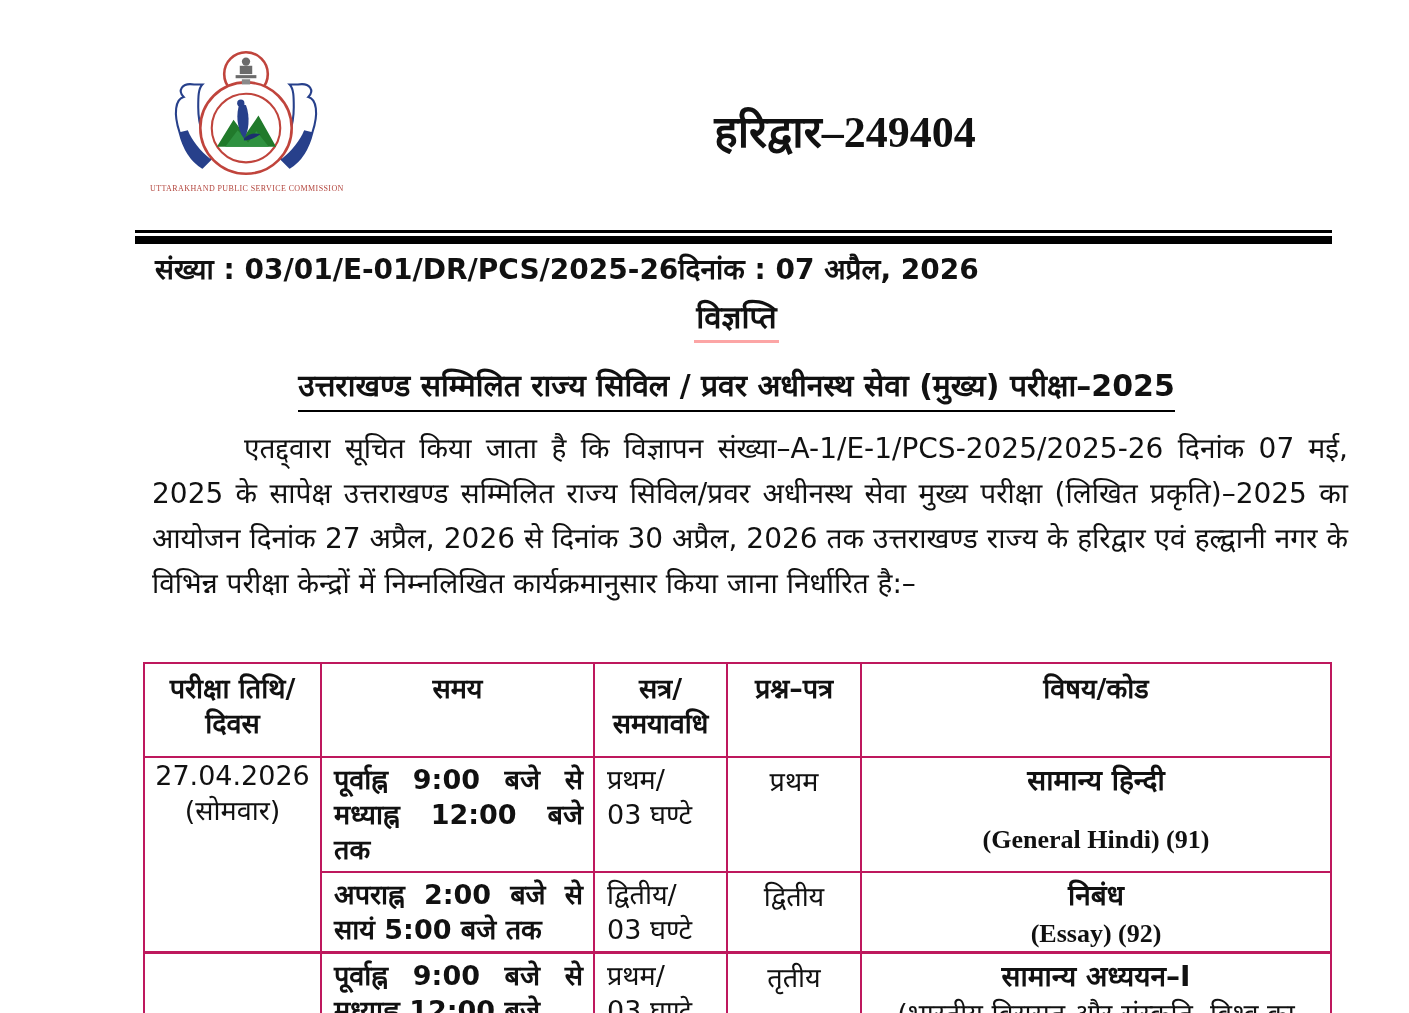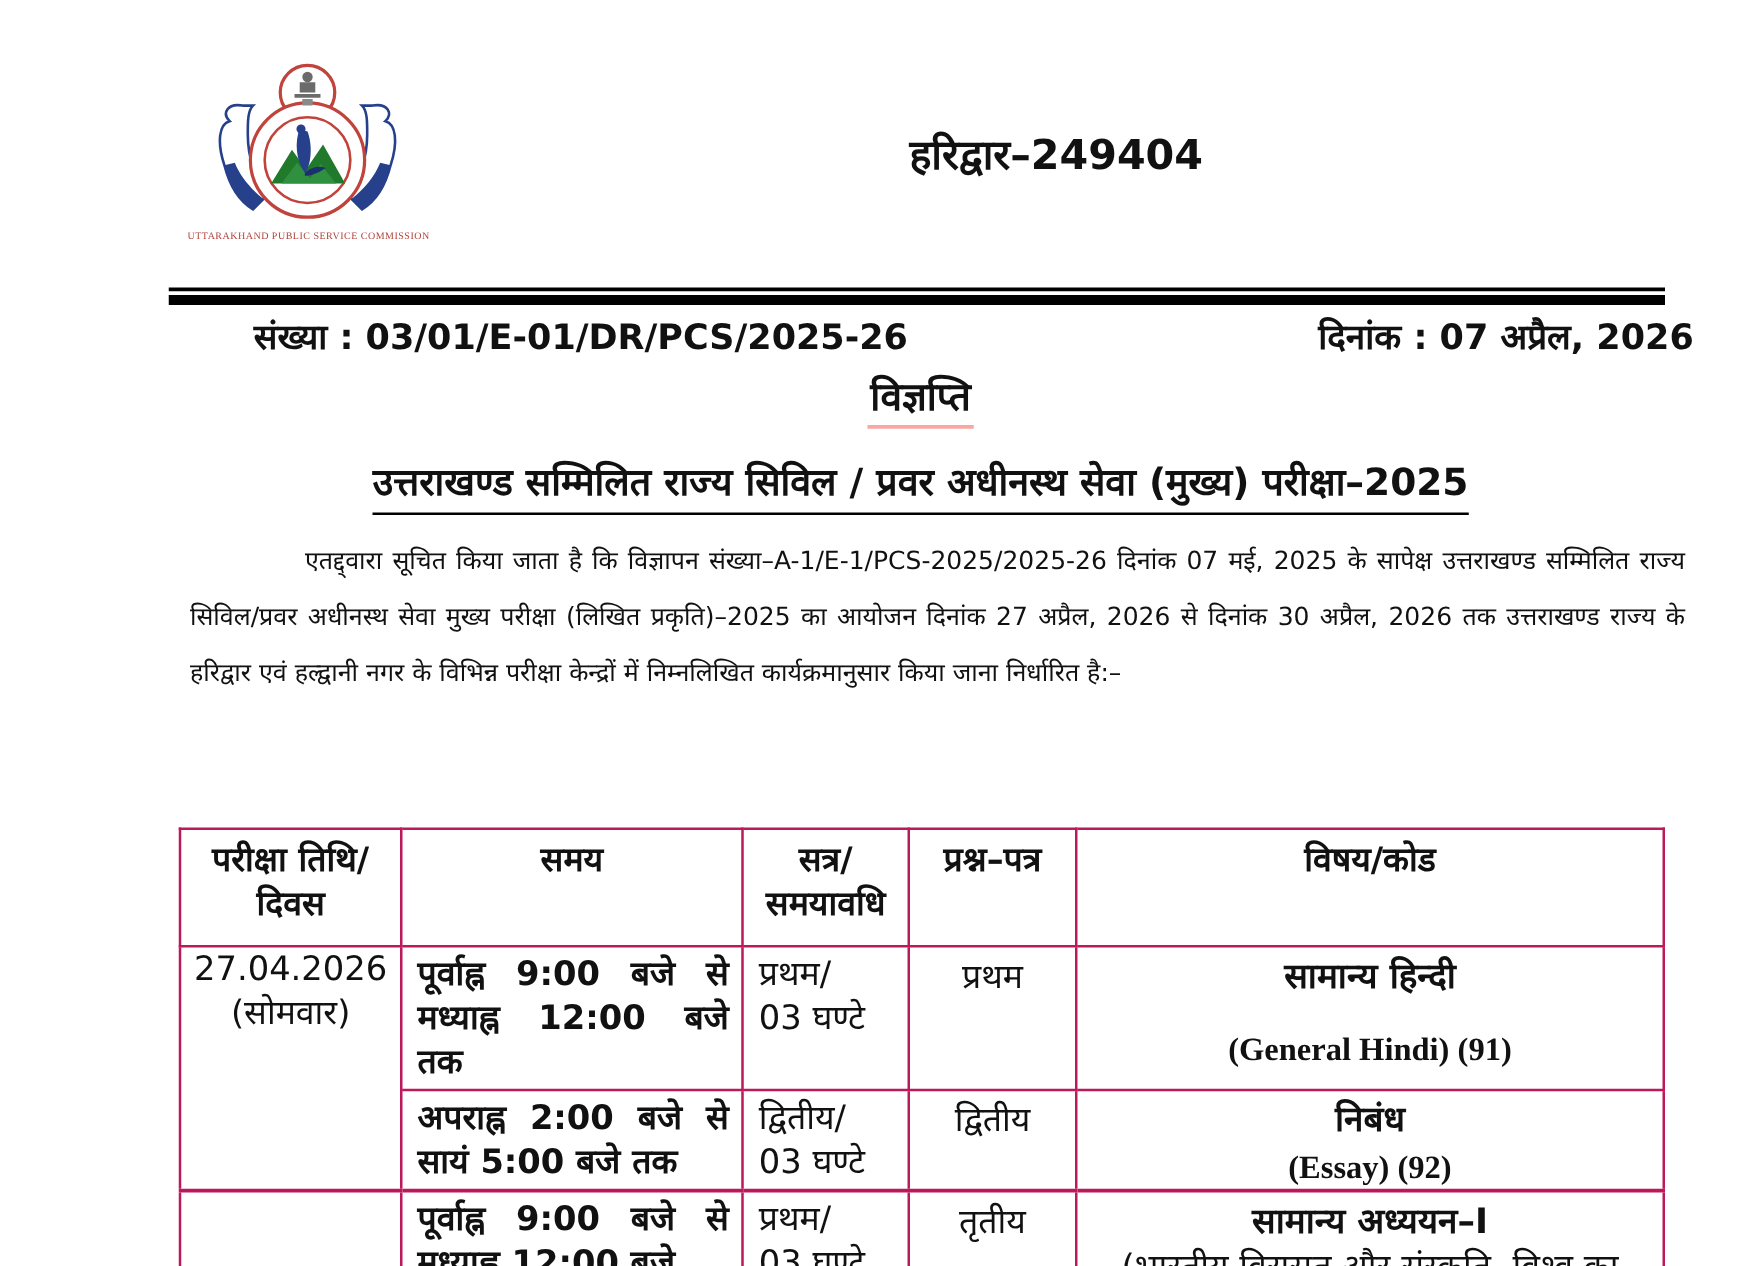--- a/index.html
+++ b/index.html
@@ -12,50 +12,50 @@
 
   
   .logo-wrap { position:absolute; left:150px; top:45px; width:192px; text-align:center; }
   .logo-wrap svg { display:block; margin:0 auto; }
   .logo-caption {
     margin-top:4px; font-size:8px; letter-spacing:.4px; color:#b2443c;
     font-family:"Liberation Serif",serif; white-space:nowrap;
   }
   .org-block { position:absolute; left:330px; top:88px; width:1030px; text-align:center; }
   .org-name { font-size:47px; font-weight:700; line-height:1.15; }
-  .org-loc  { font-size:33px; font-weight:700; margin-top:12px; }
+  .org-loc  { font-size:44px; font-weight:700; margin-top:12px;font-family:Liberation Serif, serif; }
 
   
   .rules { position:absolute; left:135px; top:230px; width:1197px; }
   .rule-thin  { height:3px; background:#000; }
   .rule-thick { height:8px; background:#000; margin-top:3px; }
 
   
   .ref-line {
     position:absolute; left:155px; top:249px; width:1152px;
-    display:flex; justify-content:space-between;
-    font-size:28px; font-weight:700;margin-left:48px;
+    display:flex; 
+    font-size:28px; font-weight:700;
   }
 
   
   .notice-heading { position:absolute; left:143px; top:295px; width:1187px; text-align:center; }
   .notice-heading span {
     display:inline-block; font-size:31px; font-weight:700;
     border-bottom:3px solid #fca5a5; padding:0 2px 3px;
   }
   .subject-line { position:absolute; left:143px; top:364px; width:1187px; text-align:center; }
   .subject-line span {
     display:inline-block; font-size:30px; font-weight:700;
     border-bottom:2px solid #000; padding-bottom:5px;
   }
 
   
   .body-para {
     position:absolute; left:152px; top:426px; width:1196px;
-    font-size:20px; line-height:45px;
+    font-size:28px; line-height:45px;
     text-align:justify; text-align-last:left; text-indent:92px;
   }
 
   
   table.exam {
     position:absolute; left:143px; top:662px; width:1187px;
     border-collapse:collapse; table-layout:fixed;
   }
   table.exam th, table.exam td {
     border:2px solid #be185d; vertical-align:top;

